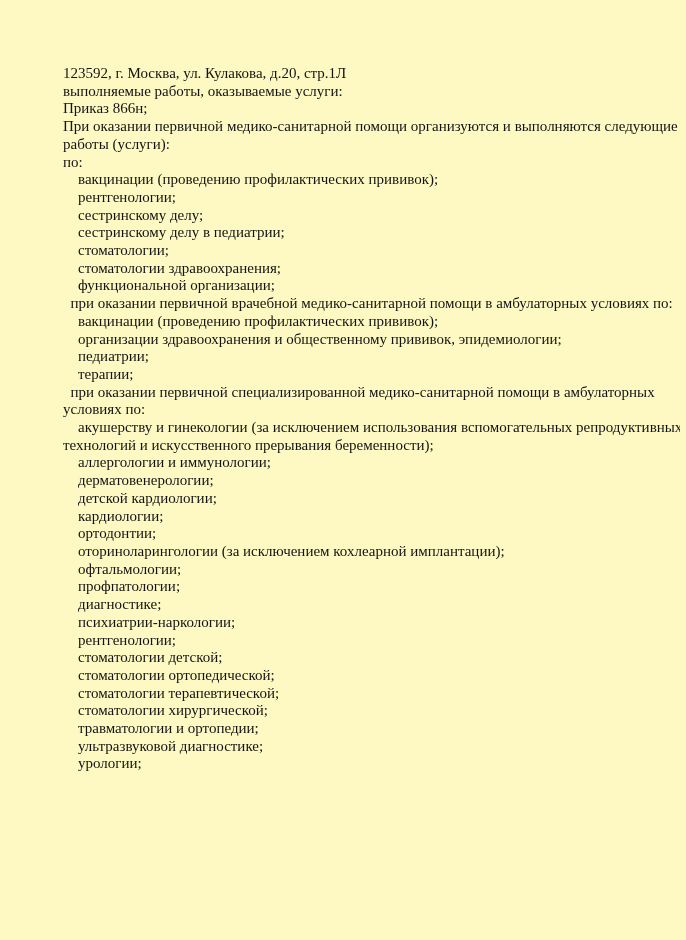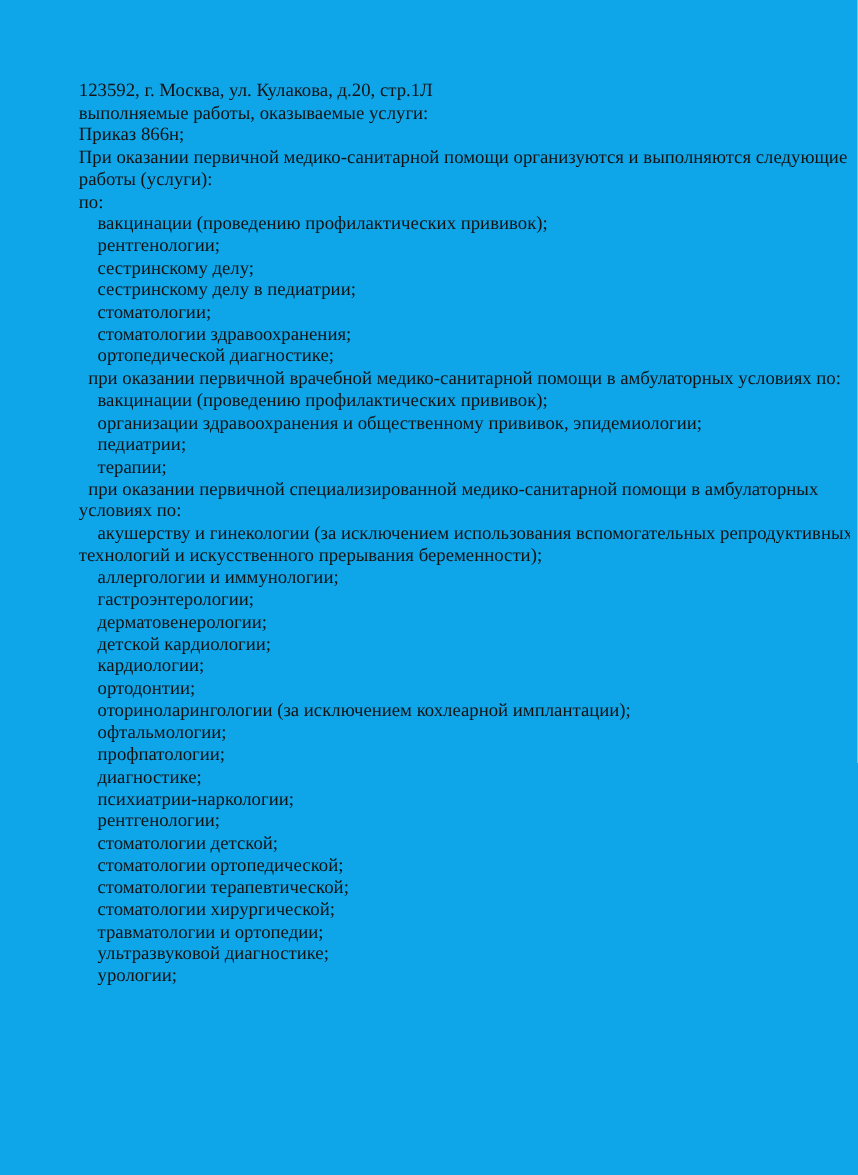--- a/index.html
+++ b/index.html
@@ -11,21 +11,21 @@
     width: 686px;
     height: 940px;
     overflow: hidden;
     position: relative;
   }
   .page {
     box-sizing: border-box;
     width: 686px;
     height: 940px;
     padding: 65px 6px 16px 63px;
-    background: #0ea5e9;
+    background: #fef9c3;
   }
   .doc-line {
     font-family: "Liberation Serif", "DejaVu Serif", serif;
     font-size: 15px;
     line-height: 17.7px;
     color: #131313;
     white-space: pre;       
     overflow: hidden;
   }
 </style>
@@ -38,32 +38,31 @@
   <div class="doc-line">Приказ 866н;</div>
   <div class="doc-line">При оказании первичной медико-санитарной помощи организуются и выполняются следующие</div>
   <div class="doc-line">работы (услуги):</div>
   <div class="doc-line">по:</div>
   <div class="doc-line">    вакцинации (проведению профилактических прививок);</div>
   <div class="doc-line">    рентгенологии;</div>
   <div class="doc-line">    сестринскому делу;</div>
   <div class="doc-line">    сестринскому делу в педиатрии;</div>
   <div class="doc-line">    стоматологии;</div>
   <div class="doc-line">    стоматологии здравоохранения;</div>
-  <div class="doc-line">    ортопедической диагностике;</div>
+  <div class="doc-line">    функциональной организации;</div>
   <div class="doc-line">  при оказании первичной врачебной медико-санитарной помощи в амбулаторных условиях по:</div>
   <div class="doc-line">    вакцинации (проведению профилактических прививок);</div>
   <div class="doc-line">    организации здравоохранения и общественному прививок, эпидемиологии;</div>
   <div class="doc-line">    педиатрии;</div>
   <div class="doc-line">    терапии;</div>
   <div class="doc-line">  при оказании первичной специализированной медико-санитарной помощи в амбулаторных</div>
   <div class="doc-line">условиях по:</div>
   <div class="doc-line">    акушерству и гинекологии (за исключением использования вспомогательных репродуктивных</div>
   <div class="doc-line">технологий и искусственного прерывания беременности);</div>
   <div class="doc-line">    аллергологии и иммунологии;</div>
-  <div class="doc-line">    гастроэнтерологии;</div>
   <div class="doc-line">    дерматовенерологии;</div>
   <div class="doc-line">    детской кардиологии;</div>
   <div class="doc-line">    кардиологии;</div>
   <div class="doc-line">    ортодонтии;</div>
   <div class="doc-line">    оториноларингологии (за исключением кохлеарной имплантации);</div>
   <div class="doc-line">    офтальмологии;</div>
   <div class="doc-line">    профпатологии;</div>
   <div class="doc-line">    диагностике;</div>
   <div class="doc-line">    психиатрии-наркологии;</div>
   <div class="doc-line">    рентгенологии;</div>

